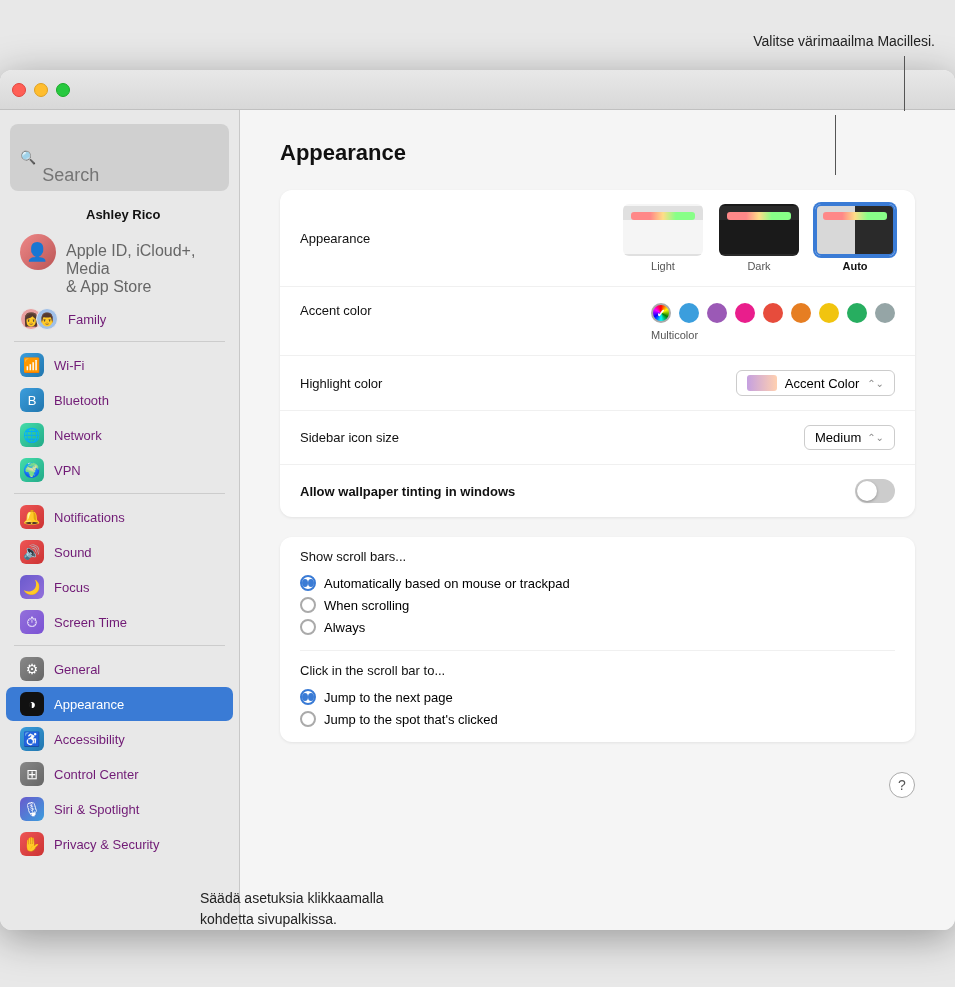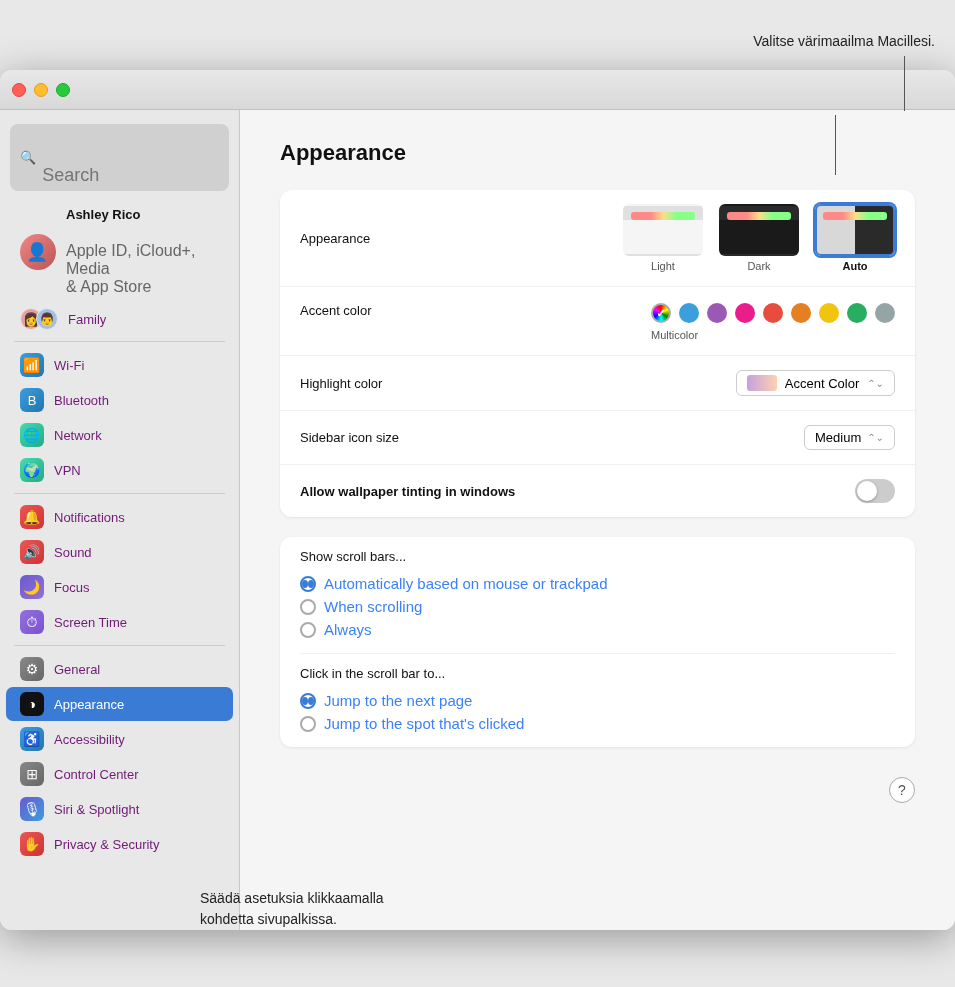--- a/index.html
+++ b/index.html
@@ -158,20 +158,21 @@
       align-items: center;
       justify-content: center;
       font-size: 18px;
       overflow: hidden;
       flex-shrink: 0;
     }
     .user-info .user-name {
       font-size: 13px;
       font-weight: 600;
       color: #111;
+      margin-left: 20px;
     }
     .user-info .user-sub {
       font-size: 16px;
       color: #666;
       margin-top: 20px;
     }
     .family-item {
       display: flex;
       align-items: center;
       padding: 5px 10px 5px 14px;
@@ -447,22 +448,22 @@
       background: white;
     }
     .radio-circle.checked::after {
       content: '';
       width: 8px;
       height: 8px;
       border-radius: 50%;
       background: #3a7bd5;
     }
     .radio-label {
-      font-size: 15px;
-      color: #3b82f6;
+      font-size: 13px;
+      color: #000000;
     }
     
     .help-btn {
       width: 26px;
       height: 26px;
       border-radius: 50%;
       border: 1.5px solid #aaa;
       background: white;
       display: flex;
       align-items: center;

